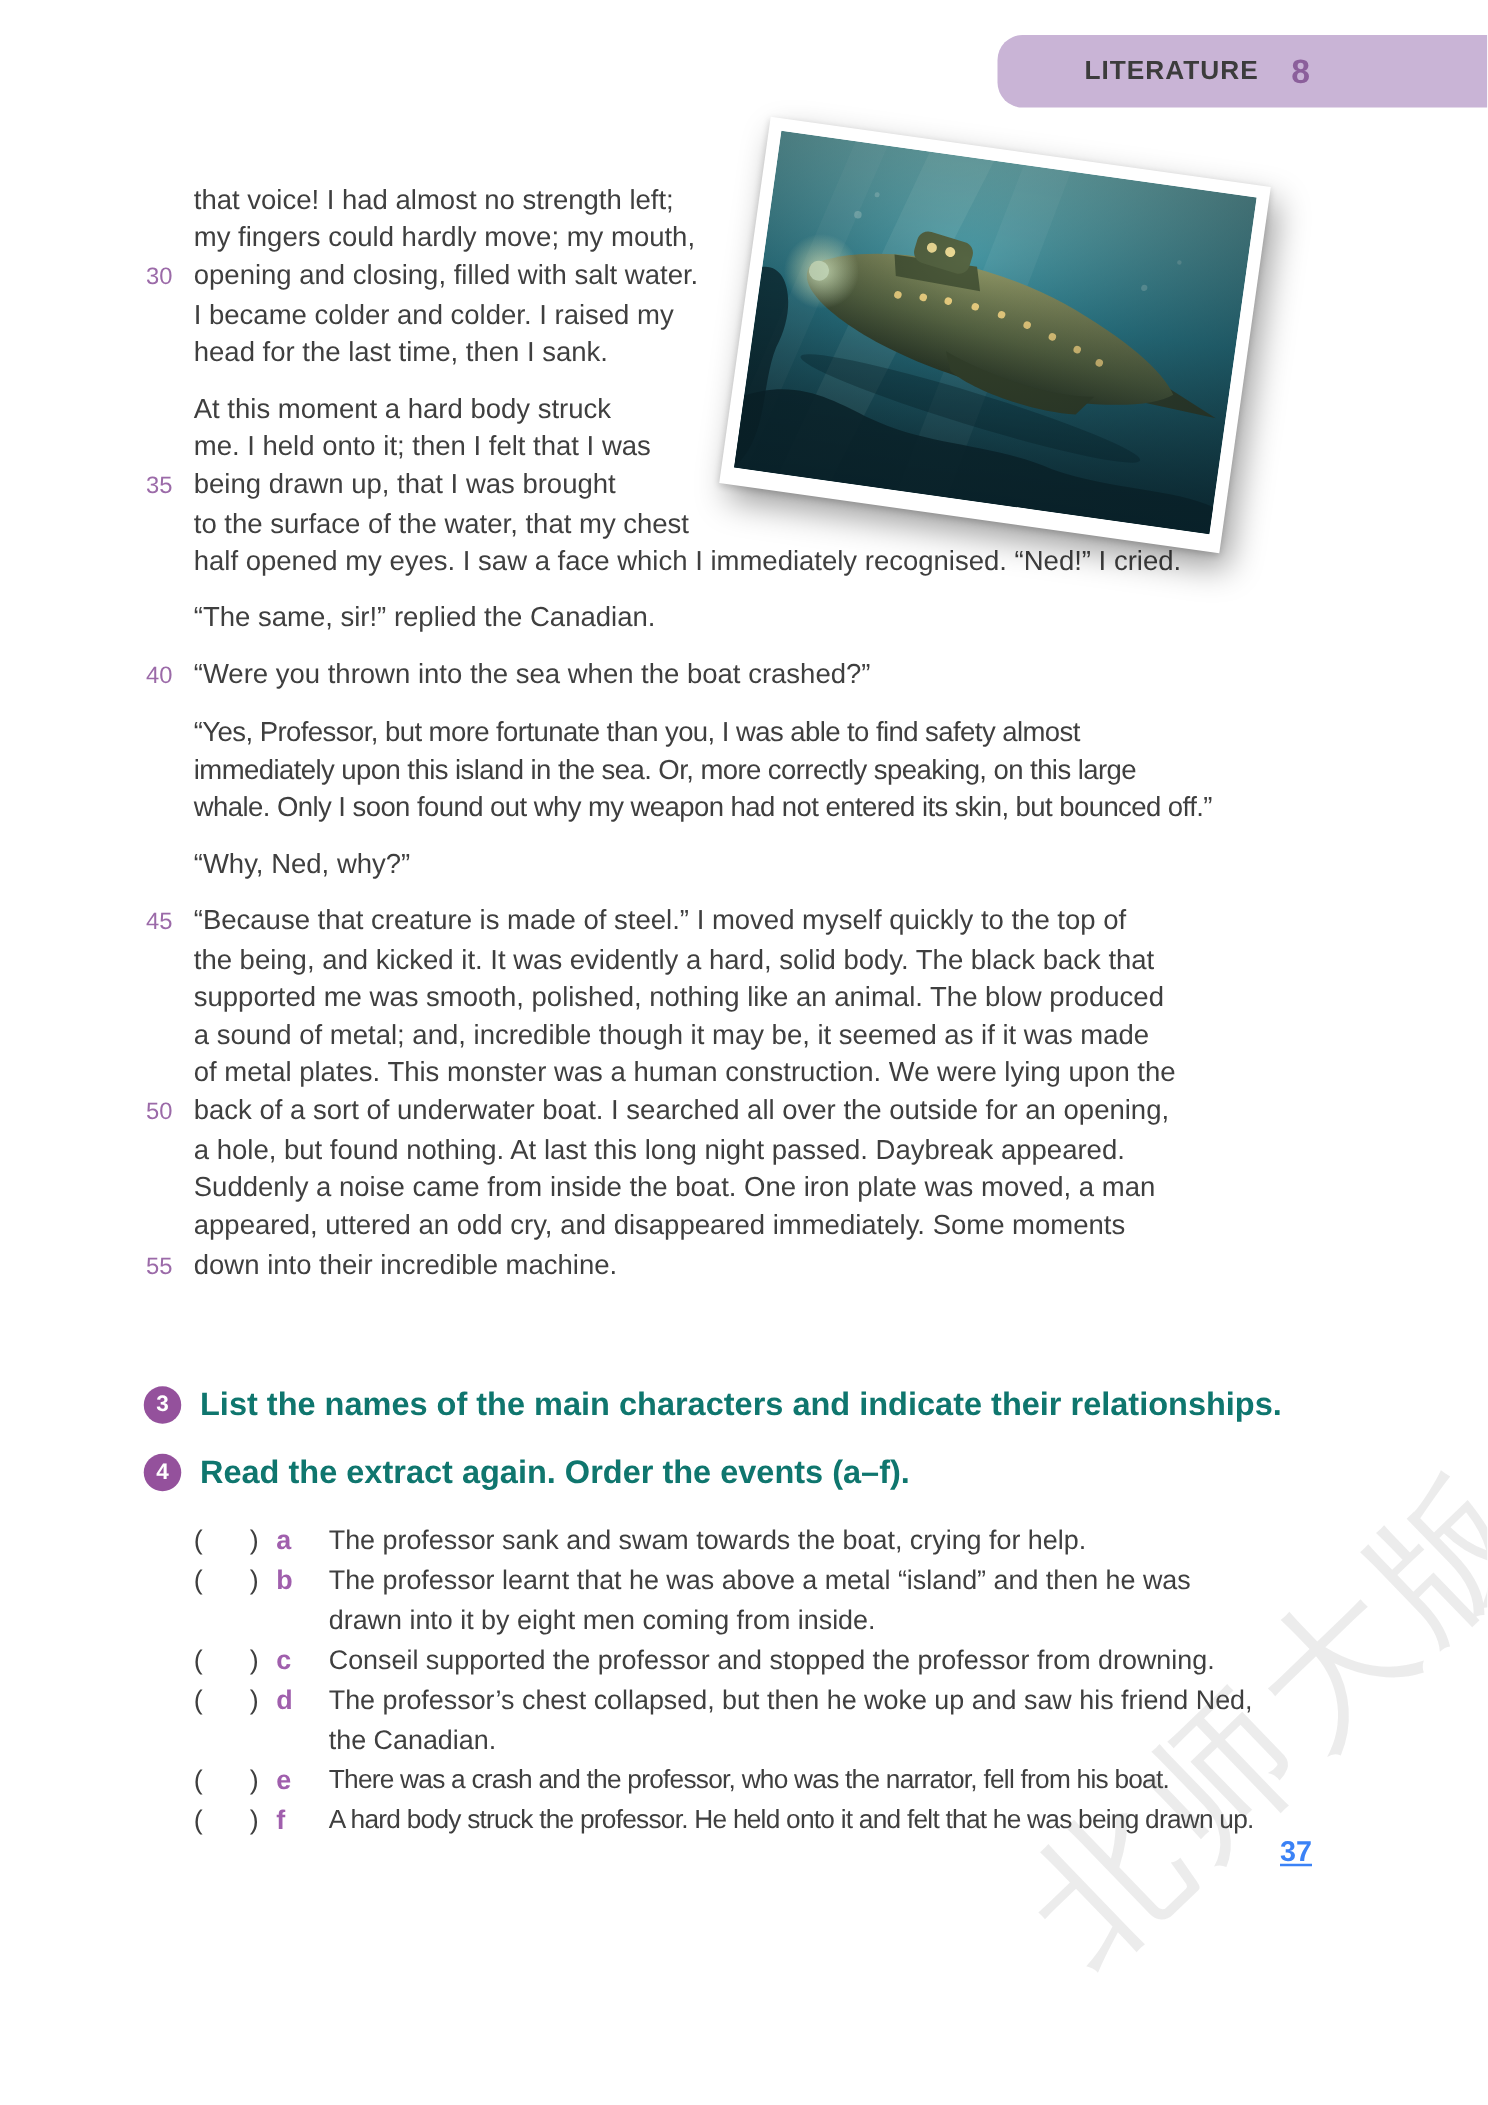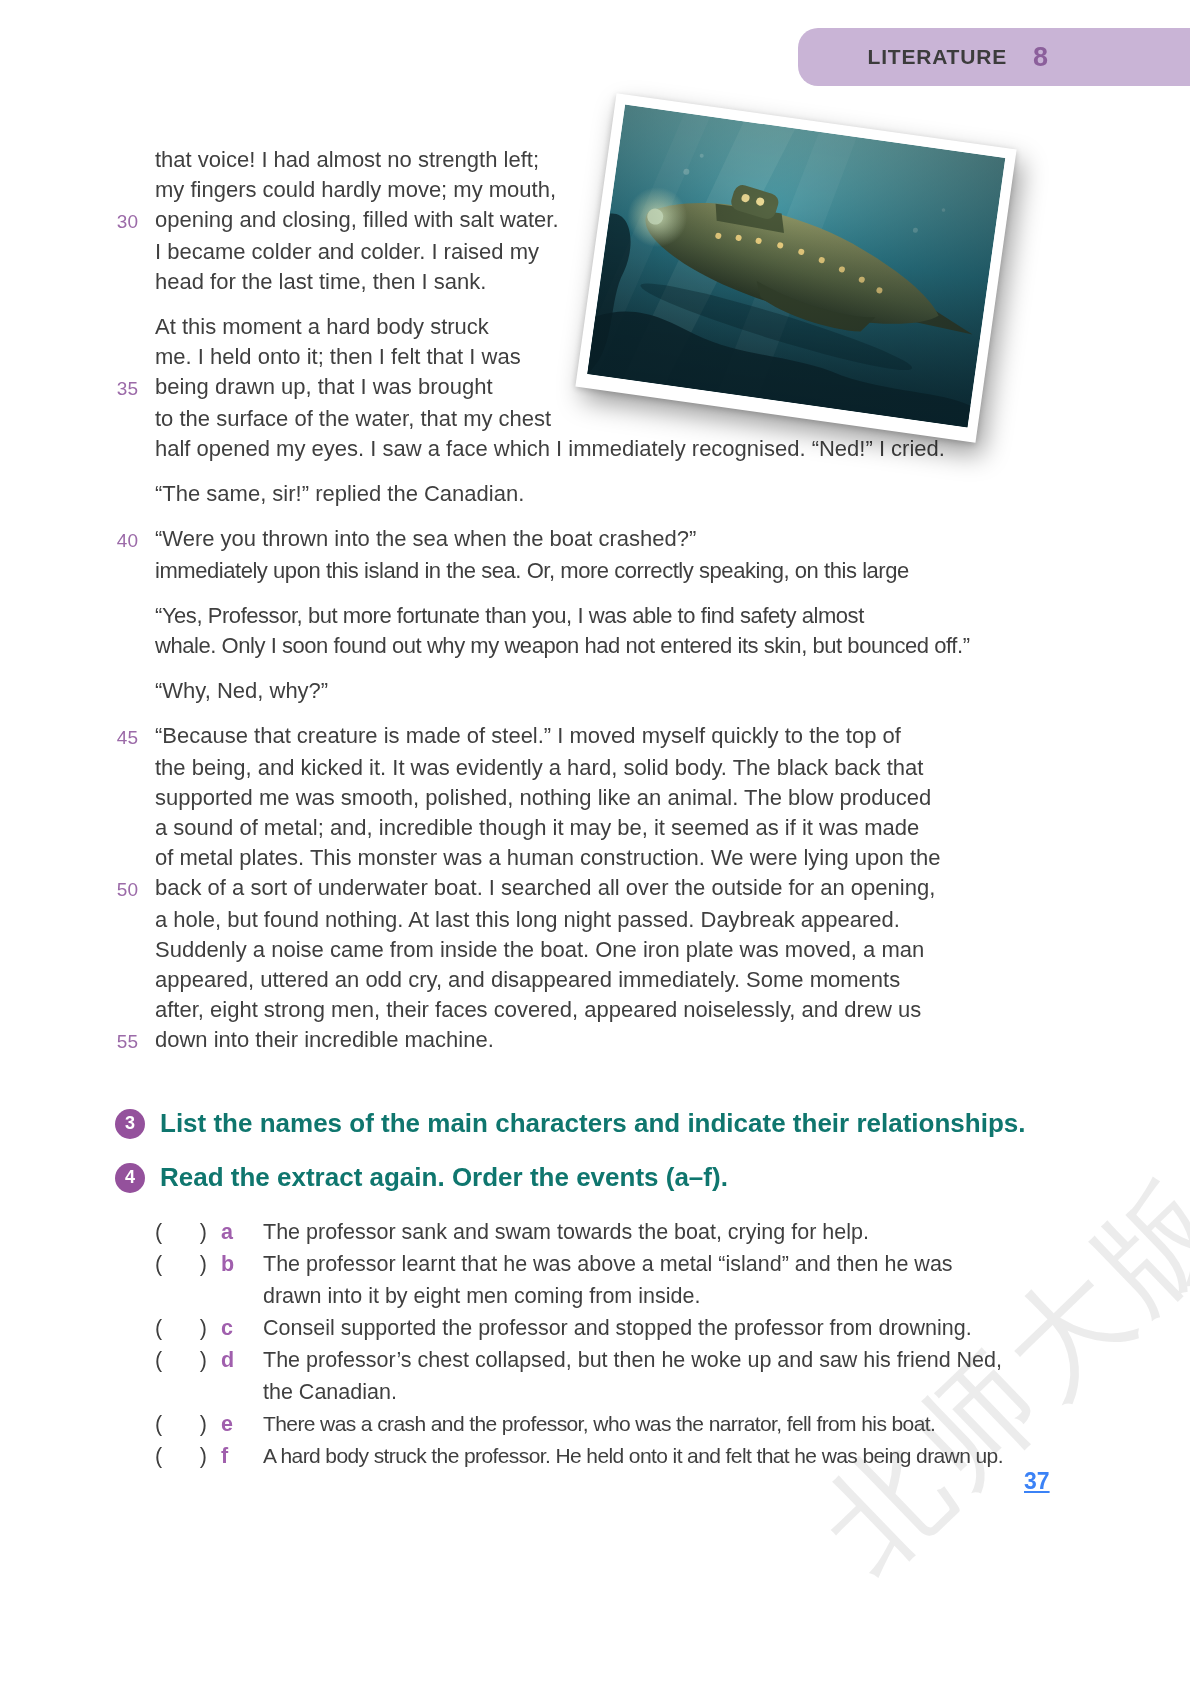--- a/index.html
+++ b/index.html
@@ -177,27 +177,27 @@
         <span class="ltext">half opened my eyes. I saw a face which I immediately recognised. “Ned!” I cried.</span>
       </div>
       <div class="xline para">
         <span class="lnum"></span>
         <span class="ltext">“The same, sir!” replied the Canadian.</span>
       </div>
       <div class="xline para">
         <span class="lnum">40</span>
         <span class="ltext">“Were you thrown into the sea when the boat crashed?”</span>
       </div>
+      <div class="xline para cond">
+        <span class="lnum"></span>
+        <span class="ltext">“Yes, Professor, but more fortunate than you, I was able to find safety almost</span>
+      </div>
       <div class="xline cond">
         <span class="lnum"></span>
         <span class="ltext">immediately upon this island in the sea. Or, more correctly speaking, on this large</span>
-      </div>
-      <div class="xline para cond">
-        <span class="lnum"></span>
-        <span class="ltext">“Yes, Professor, but more fortunate than you, I was able to find safety almost</span>
       </div>
       <div class="xline cond">
         <span class="lnum"></span>
         <span class="ltext">whale. Only I soon found out why my weapon had not entered its skin, but bounced off.”</span>
       </div>
       <div class="xline para">
         <span class="lnum"></span>
         <span class="ltext">“Why, Ned, why?”</span>
       </div>
       <div class="xline para">
@@ -231,21 +231,20 @@
       <div class="xline">
         <span class="lnum"></span>
         <span class="ltext">Suddenly a noise came from inside the boat. One iron plate was moved, a man</span>
       </div>
       <div class="xline">
         <span class="lnum"></span>
         <span class="ltext">appeared, uttered an odd cry, and disappeared immediately. Some moments</span>
       </div>
       <div class="xline">
         <span class="lnum"></span>
-        <span class="ltext">after, eight strong men, their faces covered, appeared noiselessly, and drew us</span>
       </div>
       <div class="xline">
         <span class="lnum">55</span>
         <span class="ltext">down into their incredible machine.</span>
       </div>
     </div>
 
   <div class="exercises">
 
     <div class="ex-header">

